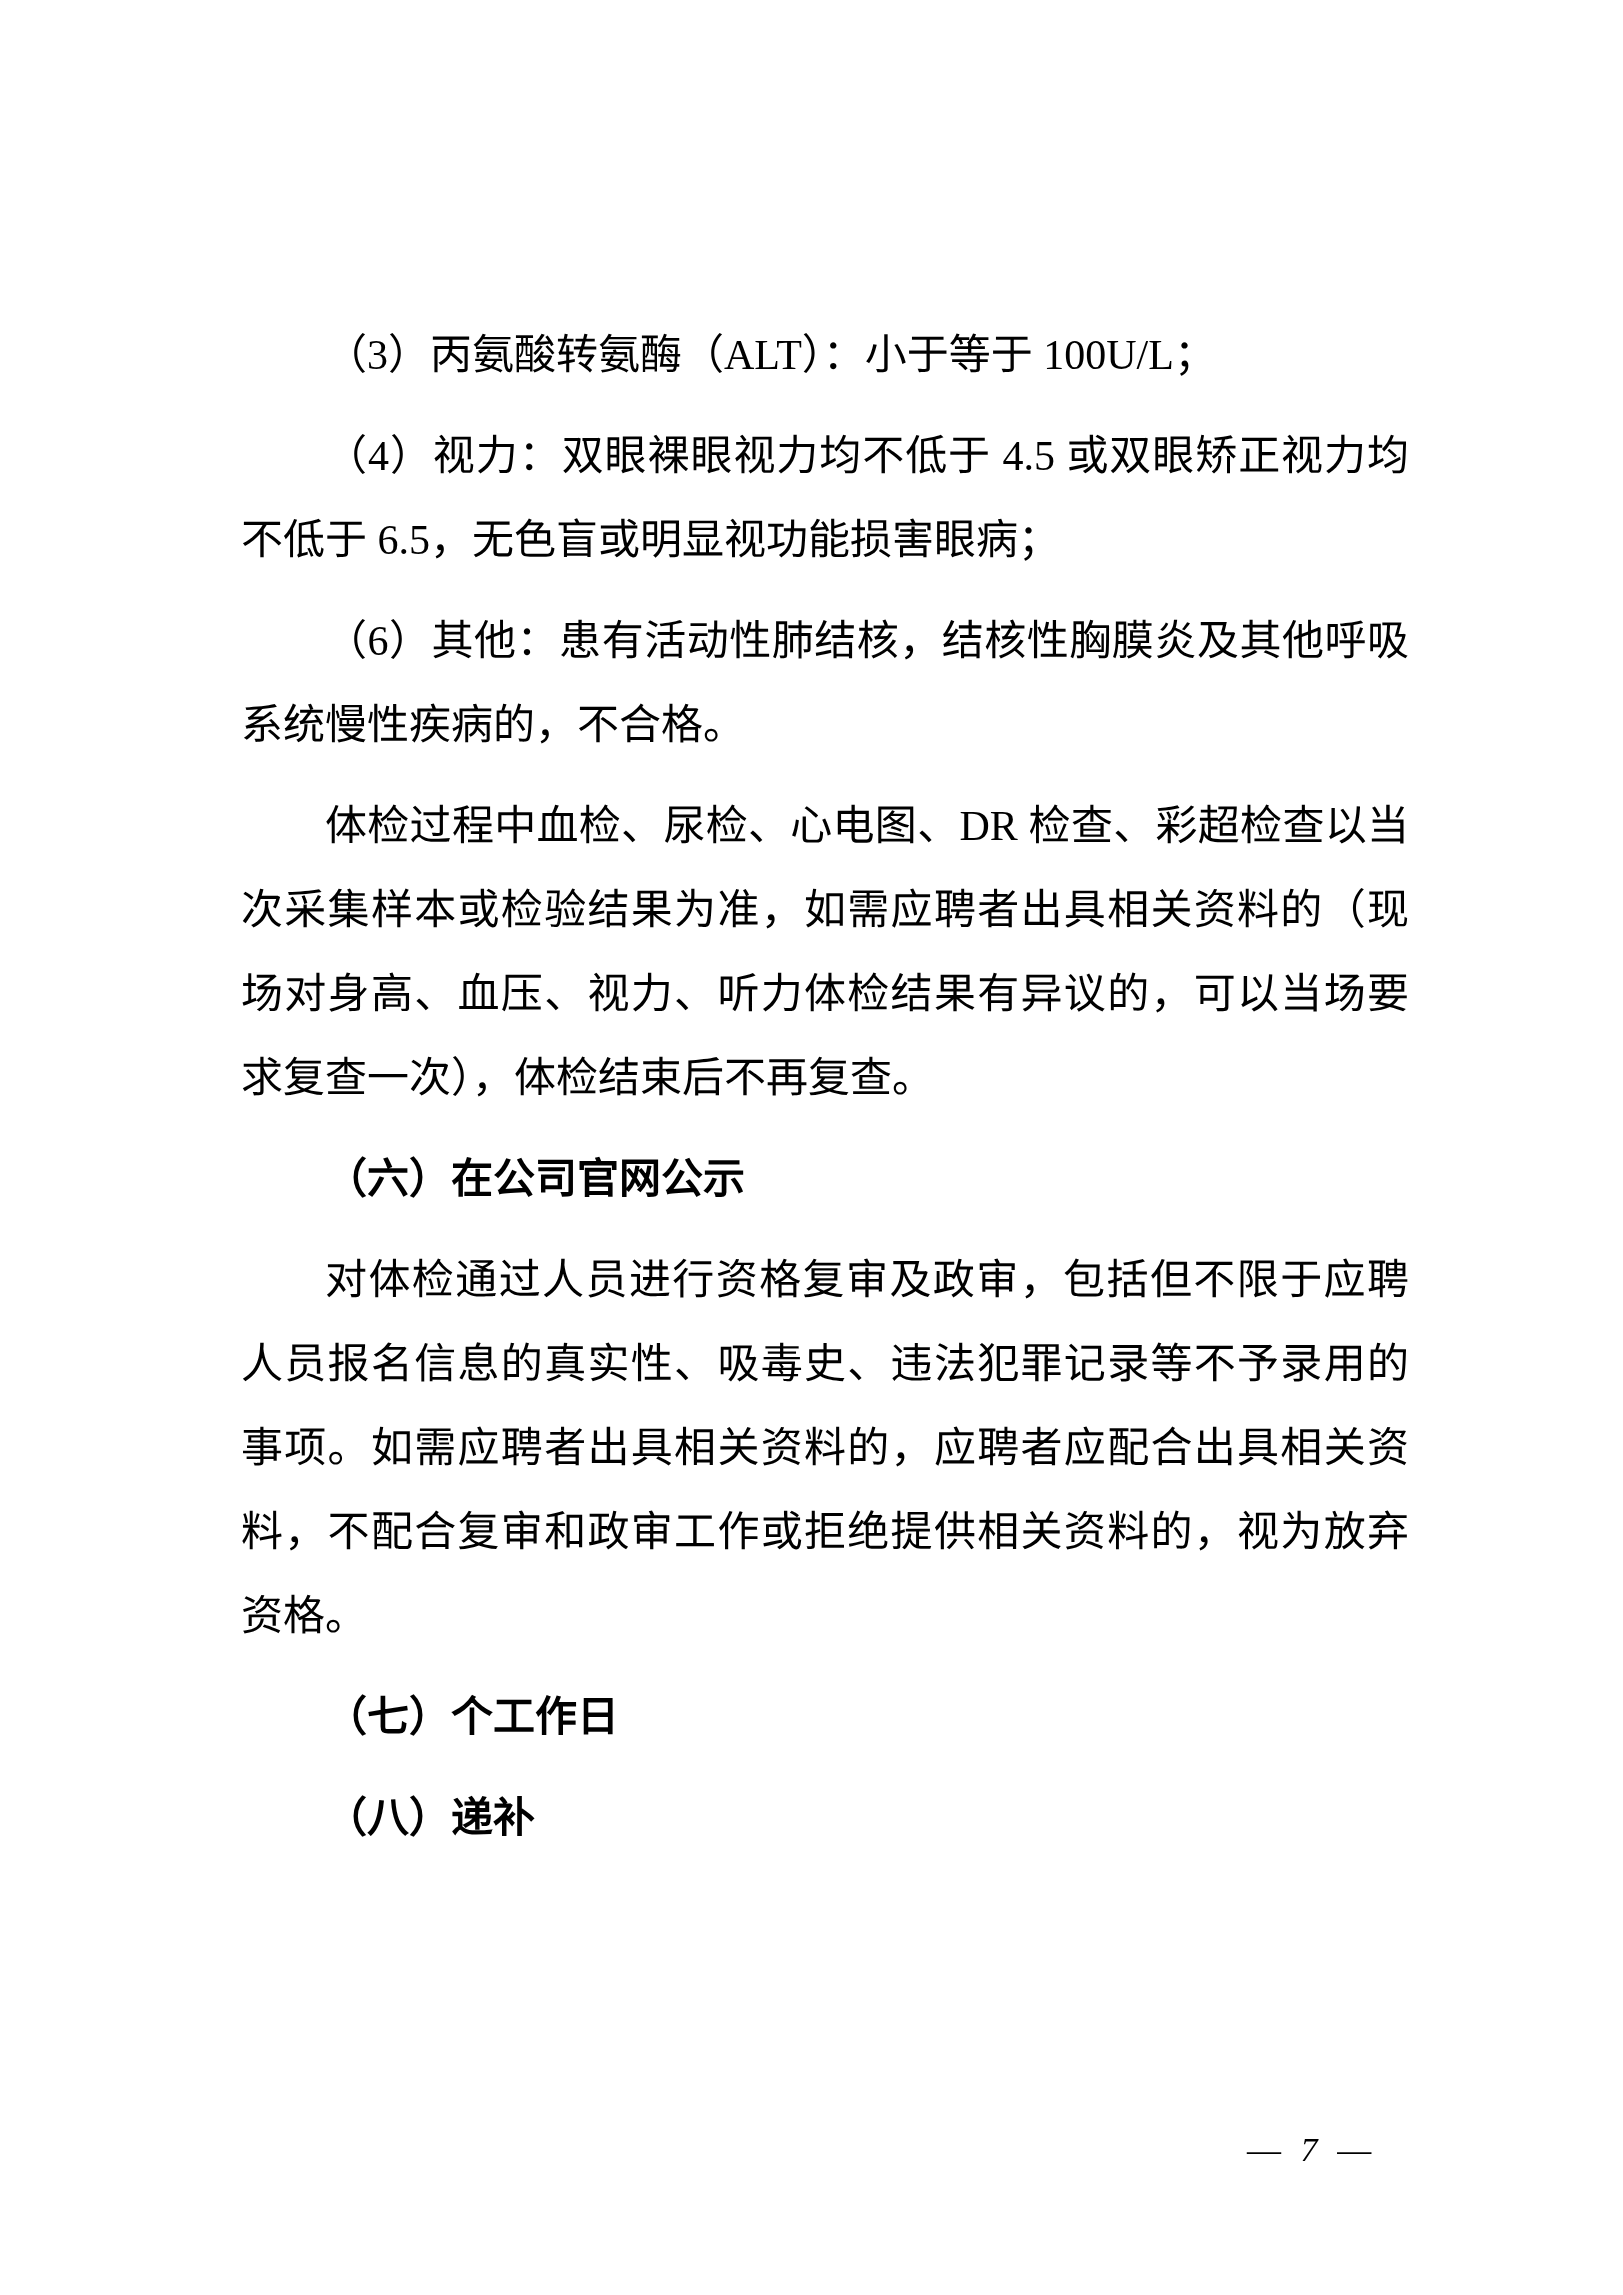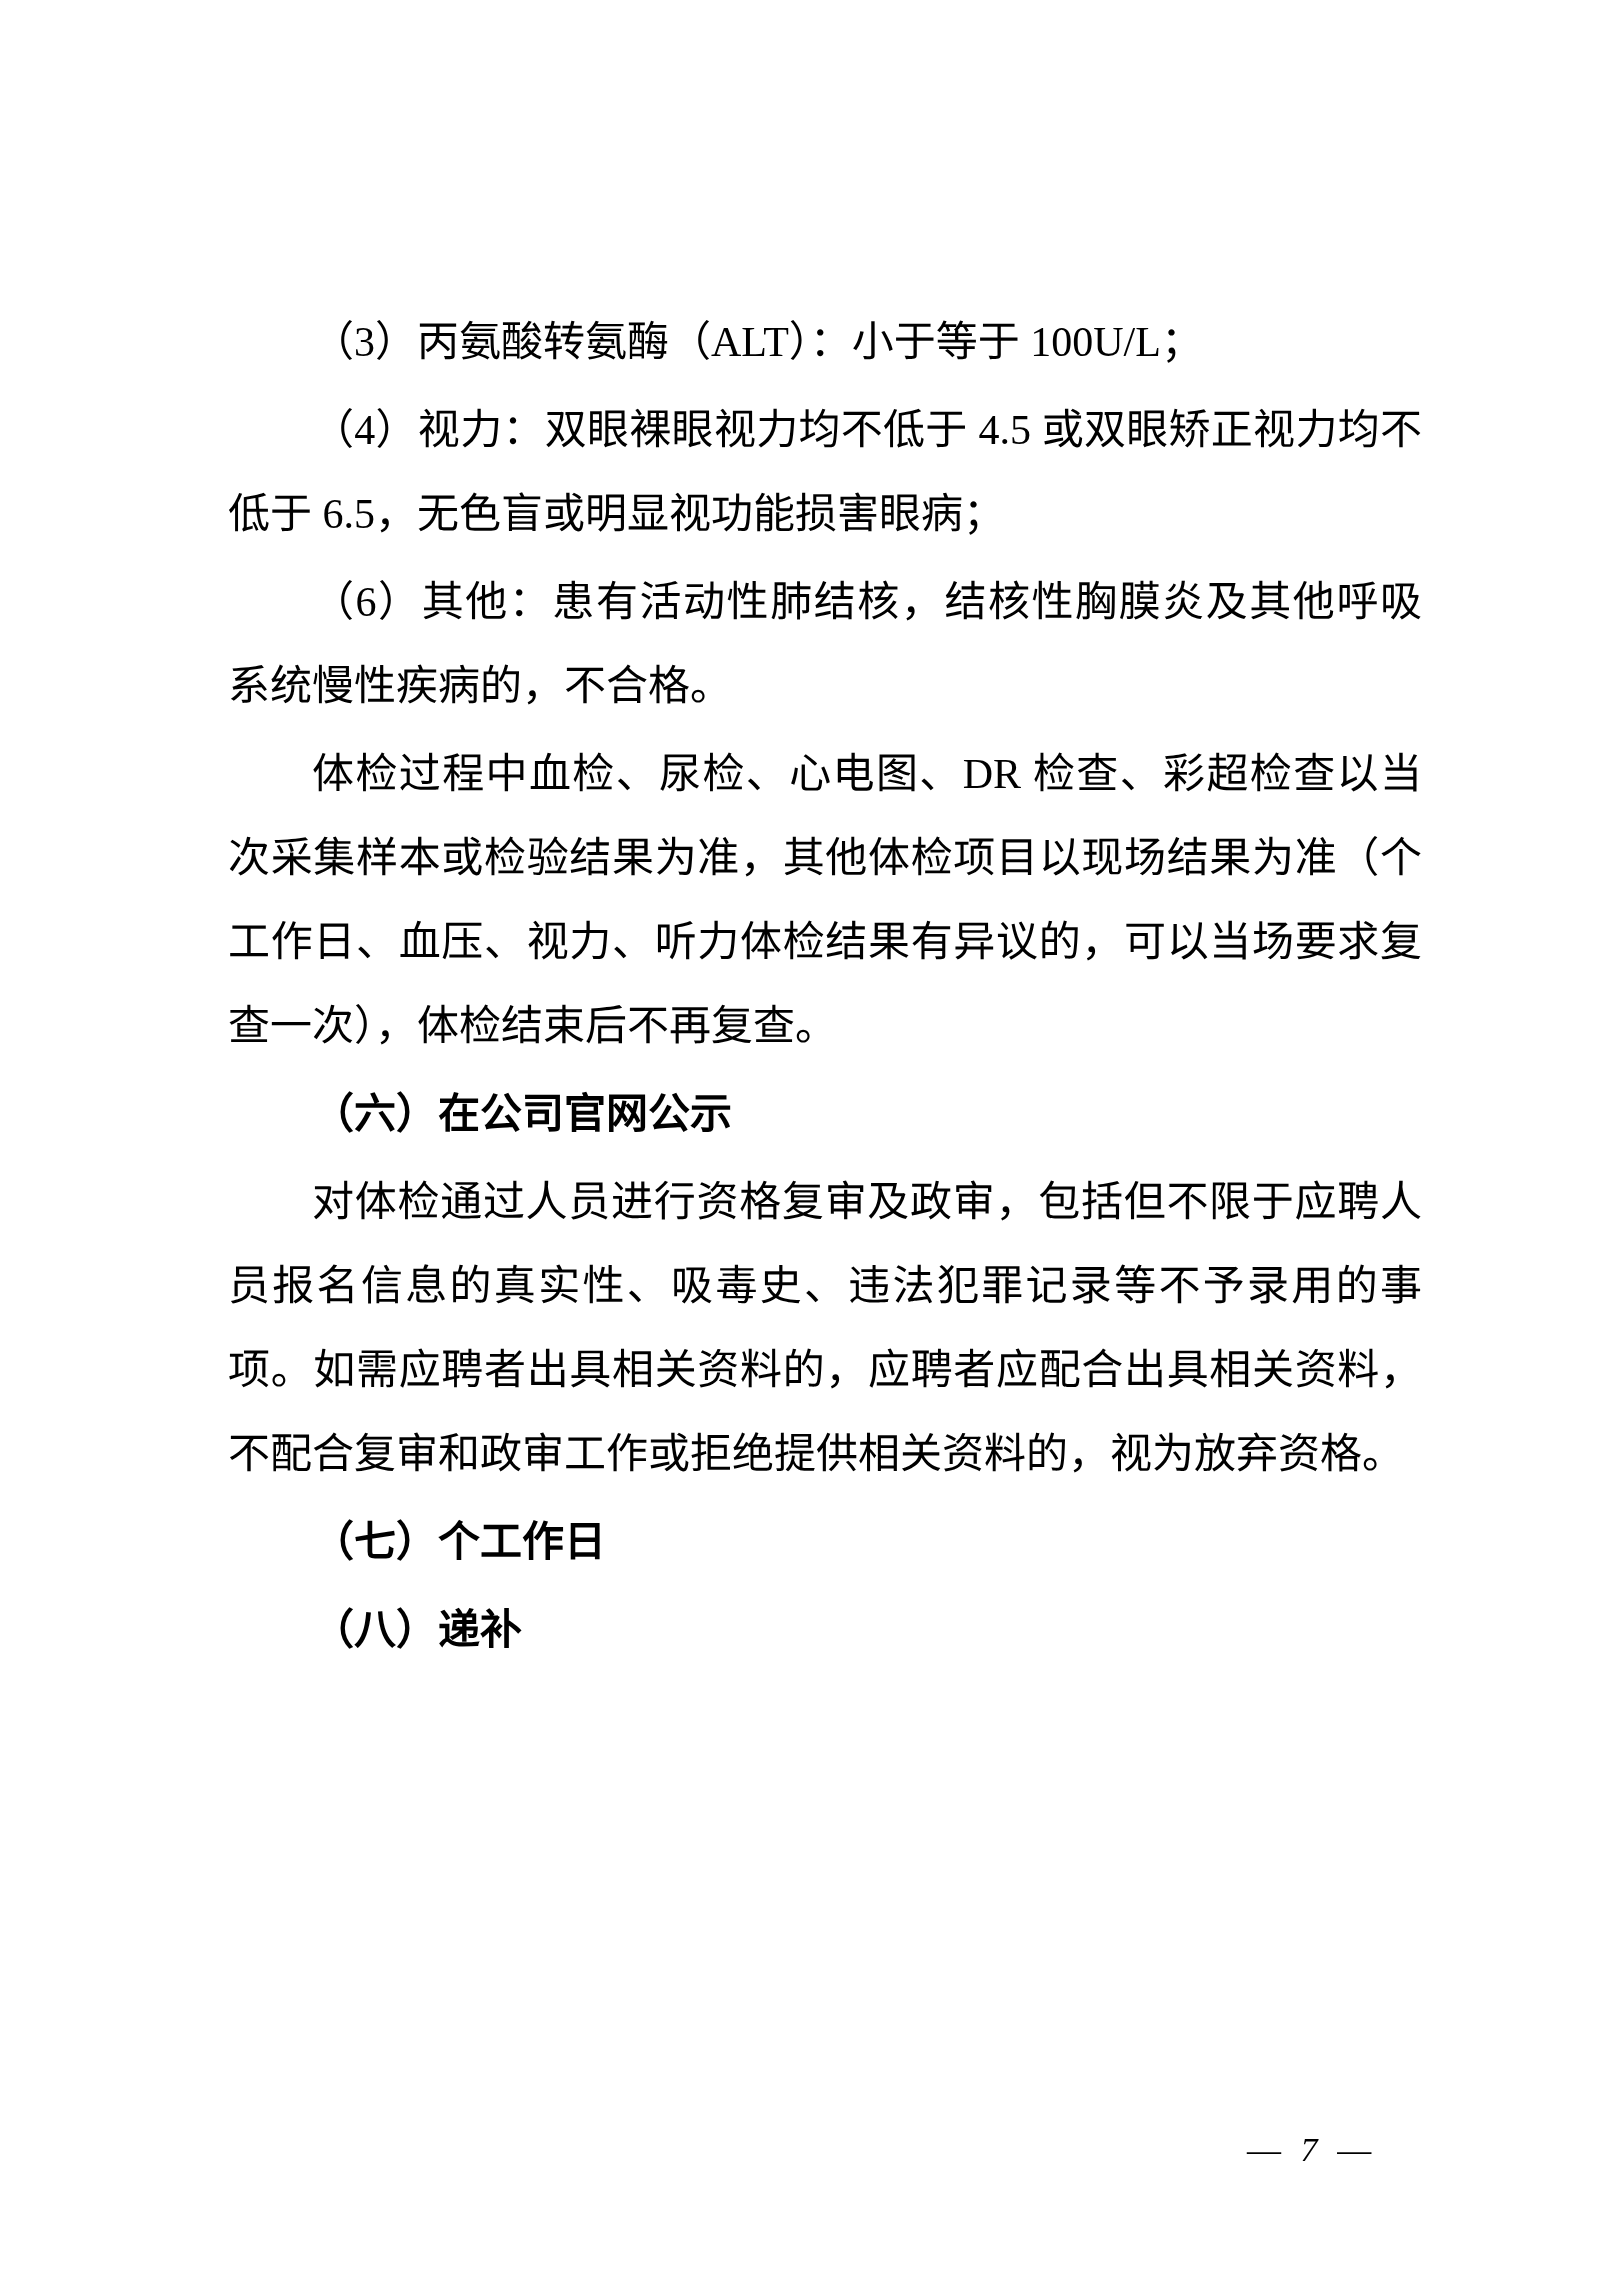--- a/index.html
+++ b/index.html
@@ -21,21 +21,21 @@
     left: 224px;
     top: 296px;
     width: 1202px;
     font-size: 42px;
     line-height: 84px;
     text-align: justify;
     text-align-last: left;
     letter-spacing: 0;
   }
   .doc-body p {
-    margin: 4px;
+    margin: 17px;
     padding: 0;
     text-indent: 2em;
   }
   .doc-body p.heading {
     font-weight: 700;
   }
   .page-footer {
     position: absolute;
     left: 1247px;
     top: 2129px;
@@ -54,21 +54,21 @@
 </style>
 </head>
 <body>
 
 <div class="page">
 
   <div class="doc-body">
     <p>（3）丙氨酸转氨酶（ALT）：小于等于 100U/L；</p>
     <p>（4）视力：双眼裸眼视力均不低于 4.5 或双眼矫正视力均不低于 6.5，无色盲或明显视功能损害眼病；</p>
     <p>（6）其他：患有活动性肺结核，结核性胸膜炎及其他呼吸系统慢性疾病的，不合格。</p>
-    <p>体检过程中血检、尿检、心电图、DR 检查、彩超检查以当次采集样本或检验结果为准，其他体检项目以现场结果为准（个工作日、血压、视力、听力体检结果有异议的，可以当场要求复查一次），体检结束后不再复查。</p>
+    <p>体检过程中血检、尿检、心电图、DR 检查、彩超检查以当次采集样本或检验结果为准，如需应聘者出具相关资料的（现场对身高、血压、视力、听力体检结果有异议的，可以当场要求复查一次），体检结束后不再复查。</p>
     <p class="heading">（六）在公司官网公示</p>
     <p>对体检通过人员进行资格复审及政审，包括但不限于应聘人员报名信息的真实性、吸毒史、违法犯罪记录等不予录用的事项。如需应聘者出具相关资料的，应聘者应配合出具相关资料，不配合复审和政审工作或拒绝提供相关资料的，视为放弃资格。</p>
     <p class="heading">（七）个工作日</p>
     <p class="heading">（八）递补</p>
   </div>
 
   <div class="page-footer">
     <span>—</span>
     <span class="num">7</span>
     <span>—</span>

